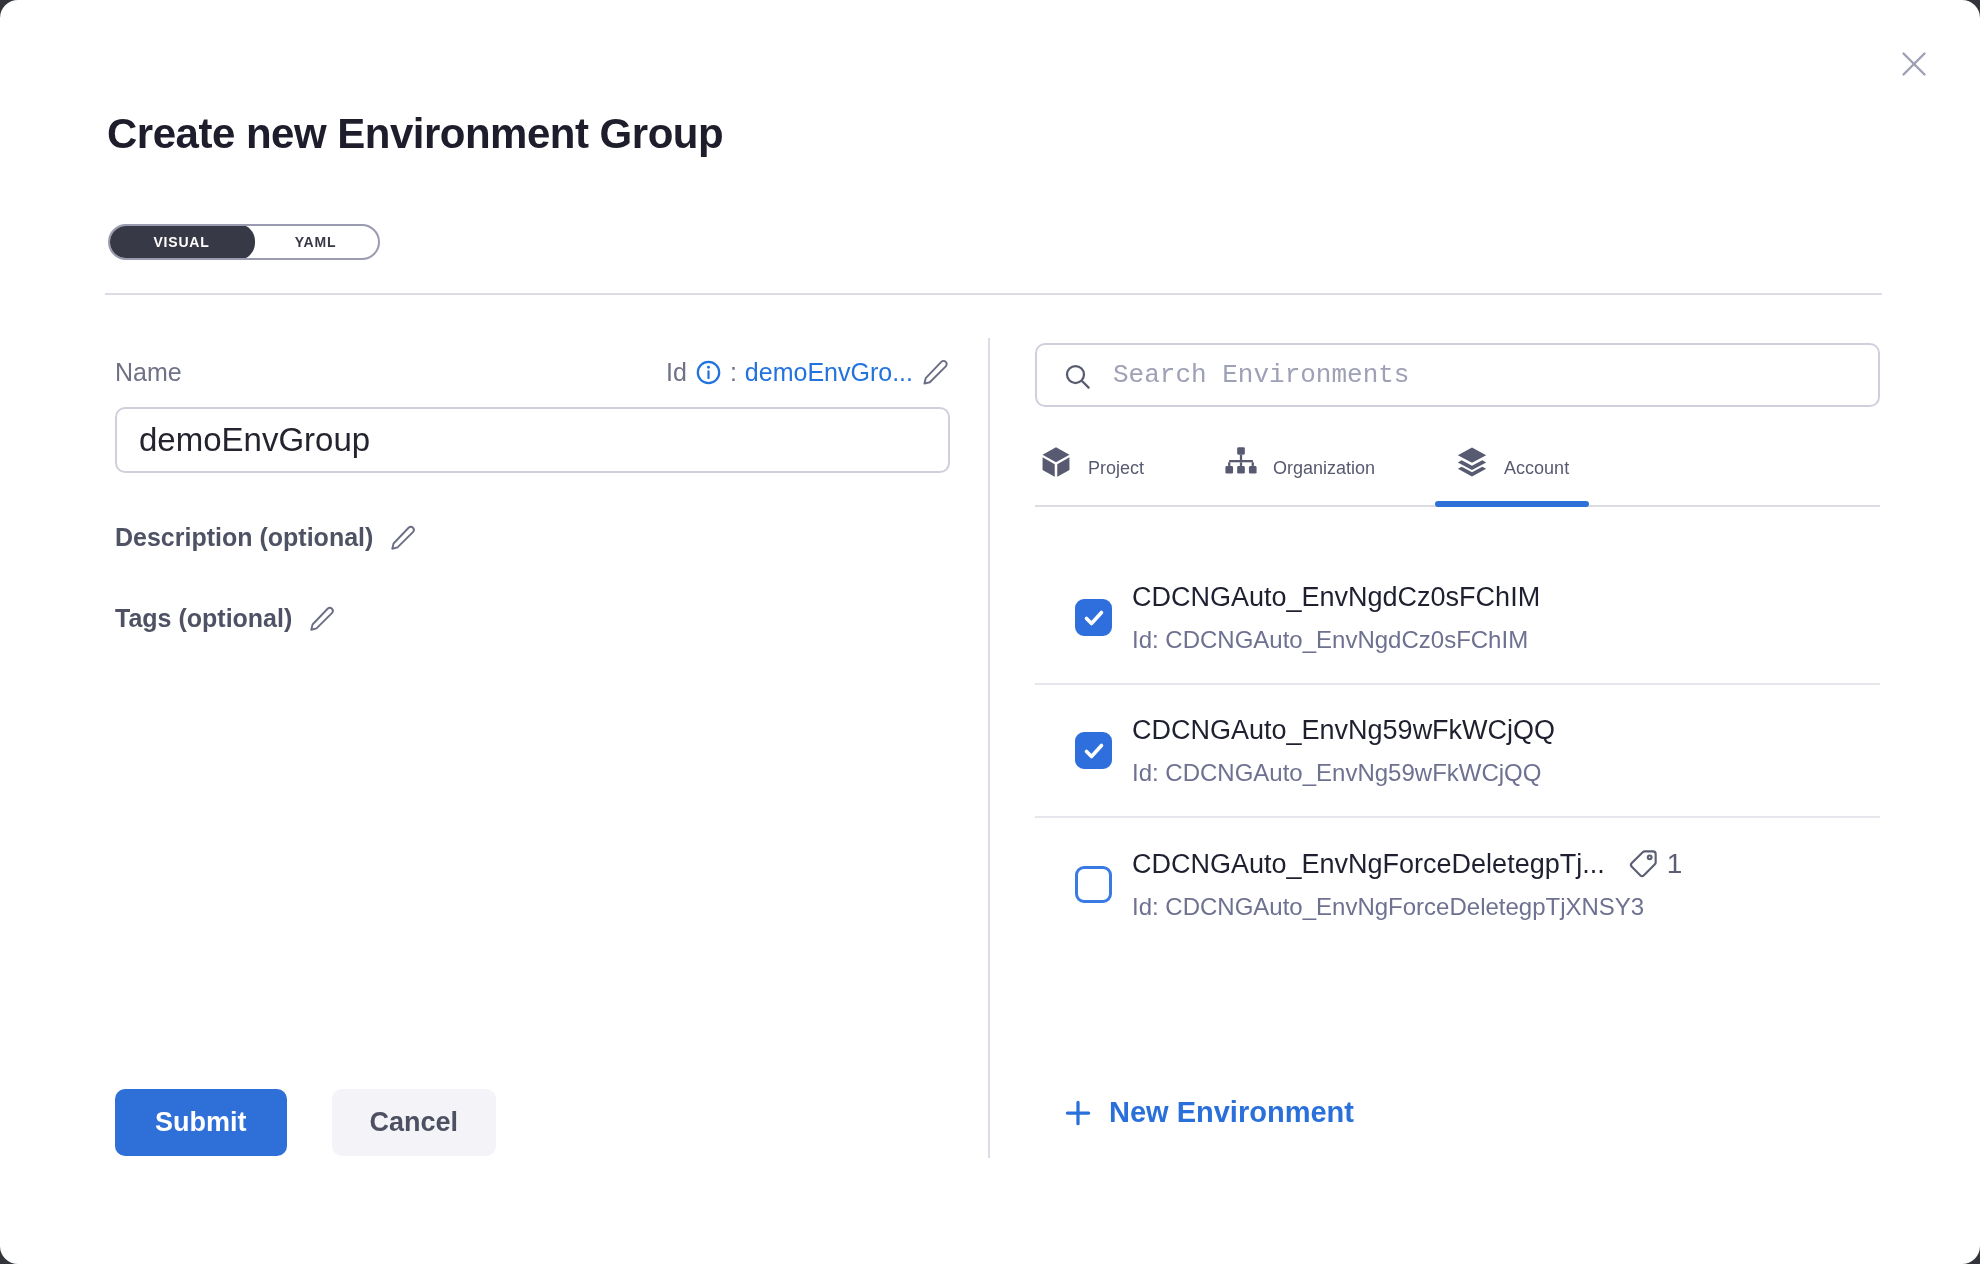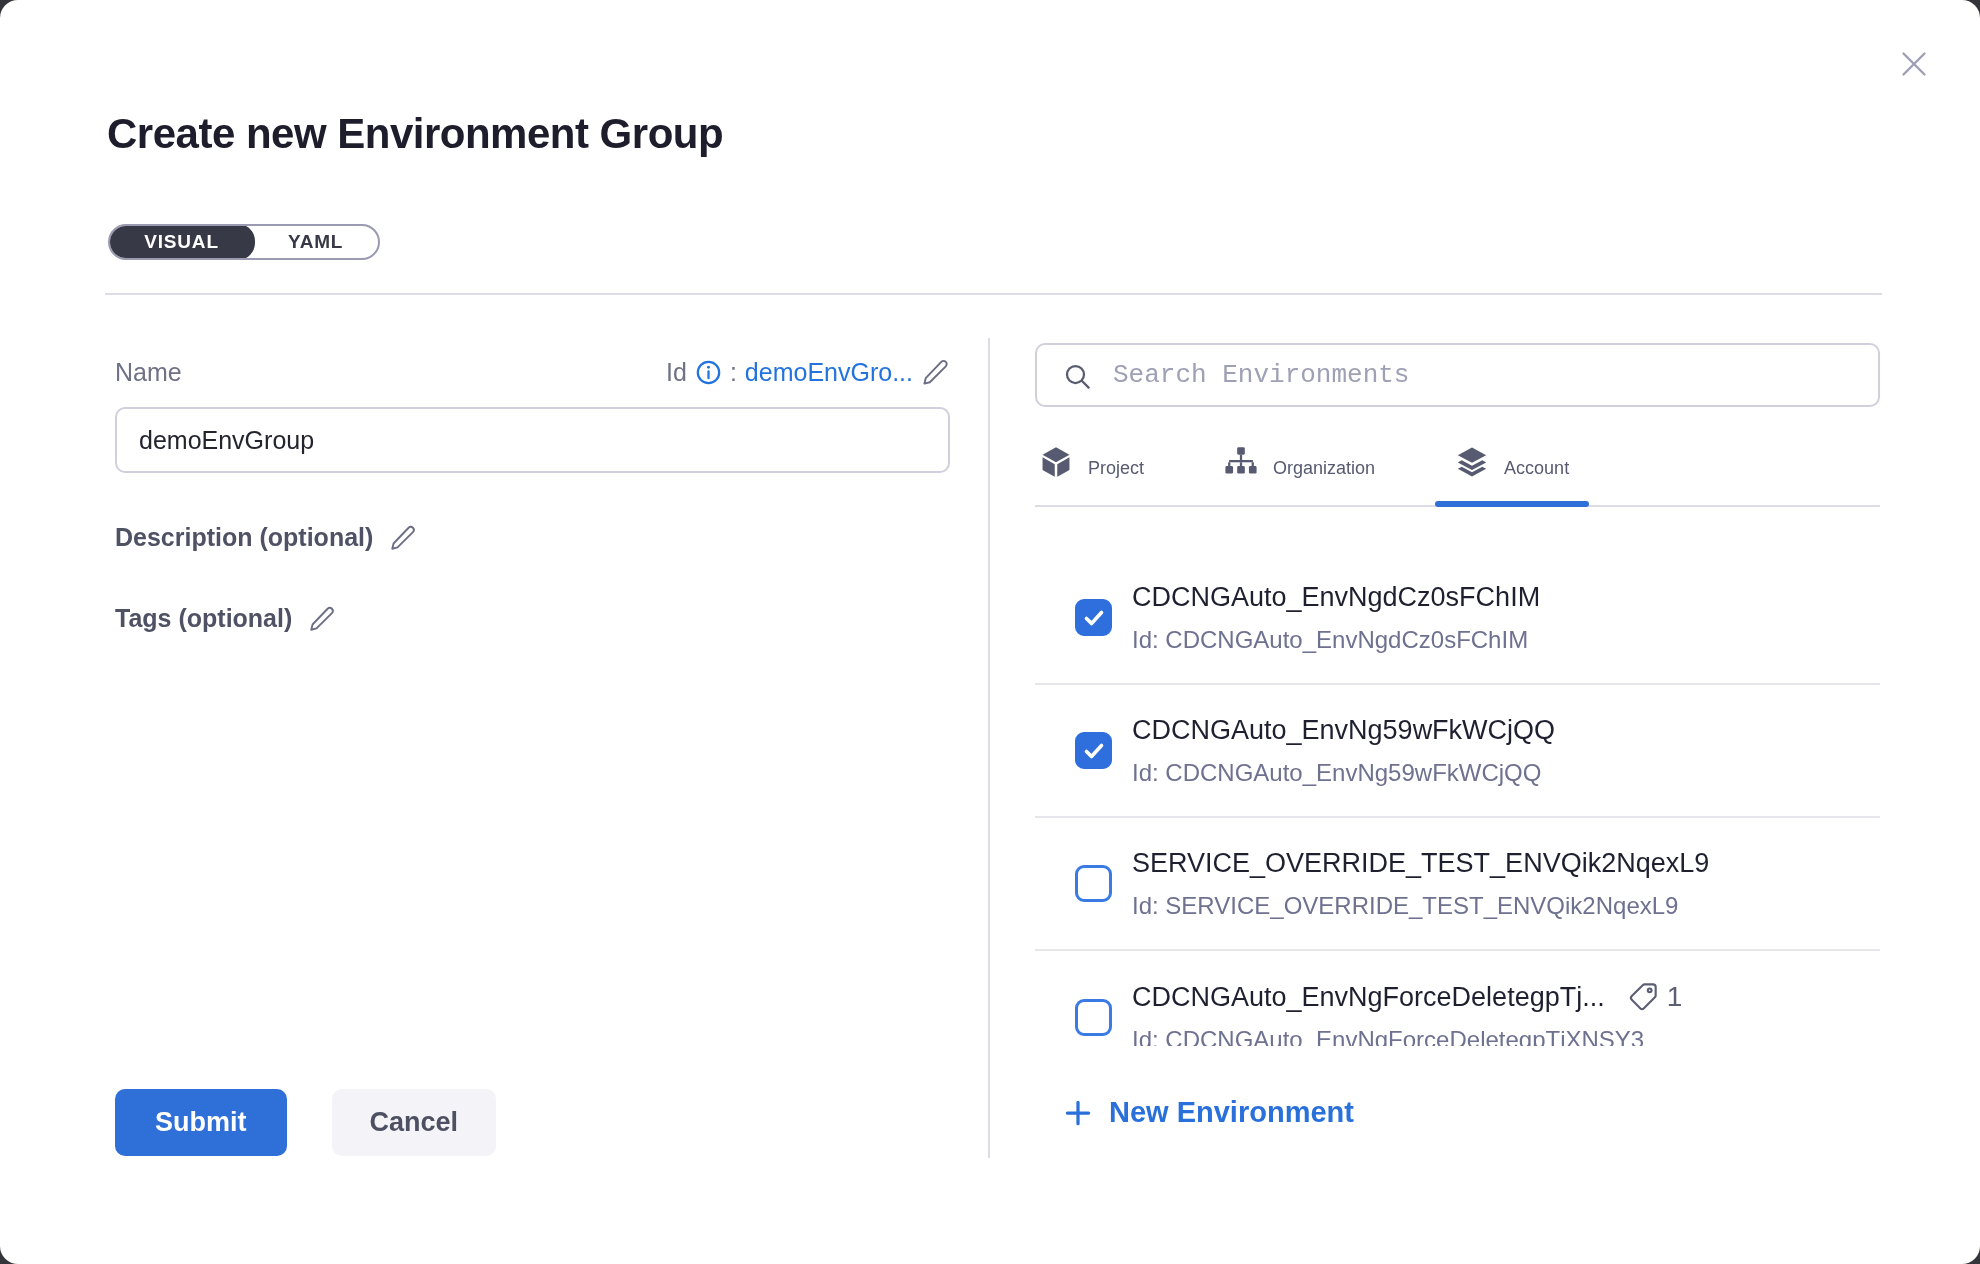--- a/index.html
+++ b/index.html
@@ -27,21 +27,21 @@
   }
   
   .view-toggle {
     position:absolute; left:108px; top:224px;
     height:36px; display:flex; align-items:stretch;
     border:2px solid #9a9bb0; border-radius:19px;
     background:#fff; overflow:hidden; width:272px;
   }
   .toggle-seg {
     flex:1; display:flex; align-items:center; justify-content:center;
-    font-size:19px; font-weight:700; letter-spacing:0.8px;
+    font-size:14px; font-weight:700; letter-spacing:0.8px;
     color:#383946; cursor:pointer;text-align:right;
   }
   .toggle-seg.active {
     background:#383946; color:#ffffff; border-radius:17px;
     margin:-2px; padding:0 8px; flex:1.05;
   }
   .main-divider {
     position:absolute; left:105px; top:293px; width:1777px; height:2px;
     background:#dcdce4;
   }
@@ -57,21 +57,21 @@
   }
   .field-label { font-size:25px; color:#6f7285; }
   .id-group { display:flex; align-items:center; gap:8px; }
   .id-label { font-size:25px; color:#6f7285; }
   .id-sep { font-size:25px; color:#6f7285; }
   .id-value { font-size:25px; color:#2273de; }
   .icon-btn { display:flex; align-items:center; cursor:pointer; }
   .name-input {
     margin-top:17px; width:835px; height:66px;
     border:2px solid #cfd0dc; border-radius:10px;
-    font-size:25px; color:#23242e; padding:0 22px;
+    font-size:33px; color:#23242e; padding:0 22px;
     font-family:"Liberation Sans","DejaVu Sans",sans-serif;
     outline:none; background:#fff;
   }
   .opt-row {
     display:flex; align-items:center; gap:16px;
   }
   .opt-row.description { margin-top:50px; }
   .opt-row.tags { margin-top:52px; }
   .opt-label { font-size:25px; font-weight:700; color:#4f5264; }
   
@@ -271,31 +271,20 @@
             </svg>
         </div>
         <div class="env-texts">
           <div class="env-name-line">
             <span class="env-name">CDCNGAuto_EnvNg59wFkWCjQQ</span>
           </div>
           <span class="env-id">Id: CDCNGAuto_EnvNg59wFkWCjQQ</span>
         </div>
       </div>
 
-      <div class="env-row">
-        <div class="checkbox">
-          
-        </div>
-        <div class="env-texts">
-          <div class="env-name-line">
-            <span class="env-name">SERVICE_OVERRIDE_TEST_ENVQik2NqexL9</span>
-          </div>
-          <span class="env-id">Id: SERVICE_OVERRIDE_TEST_ENVQik2NqexL9</span>
-        </div>
-      </div>
 
       <div class="env-row">
         <div class="checkbox">
           
         </div>
         <div class="env-texts">
           <div class="env-name-line">
             <span class="env-name">CDCNGAuto_EnvNgForceDeletegpTj...</span>
             <span class="tag-badge">
               <svg width="32" height="32" viewBox="0 0 24 24" fill="none" stroke="#5c5f74" stroke-width="1.6" stroke-linejoin="round">

